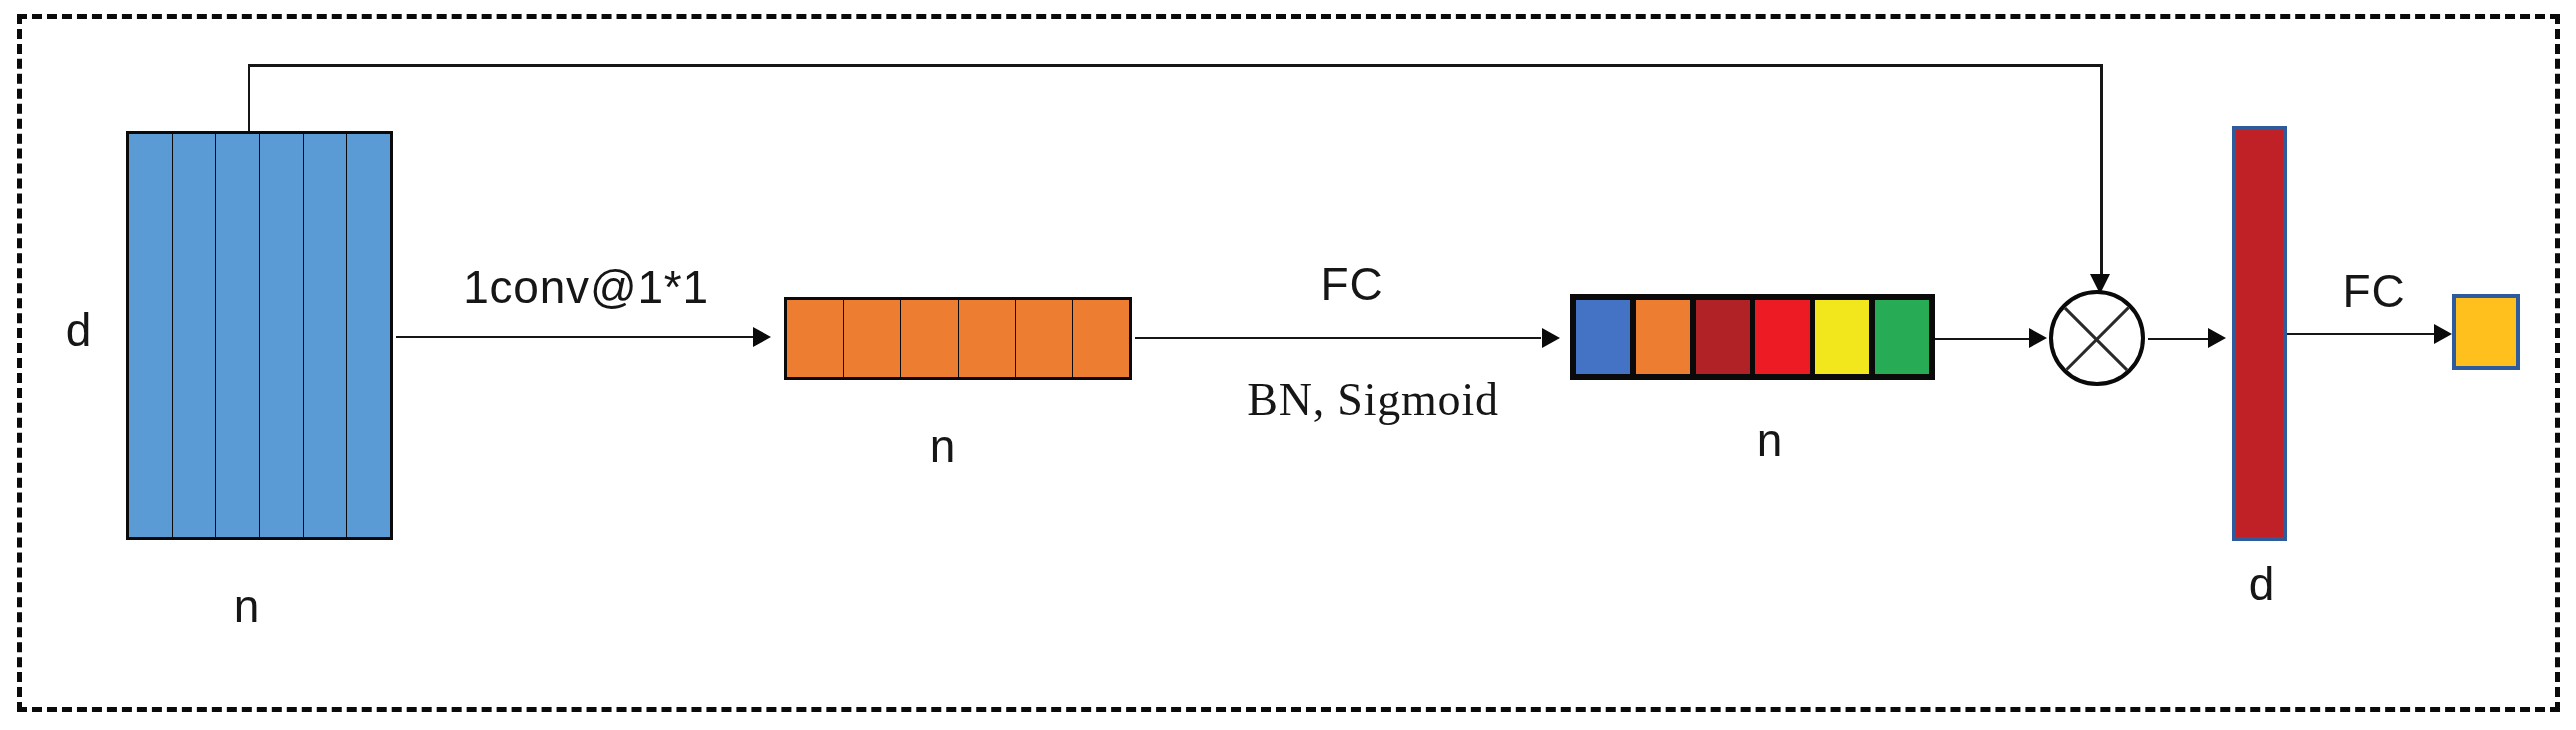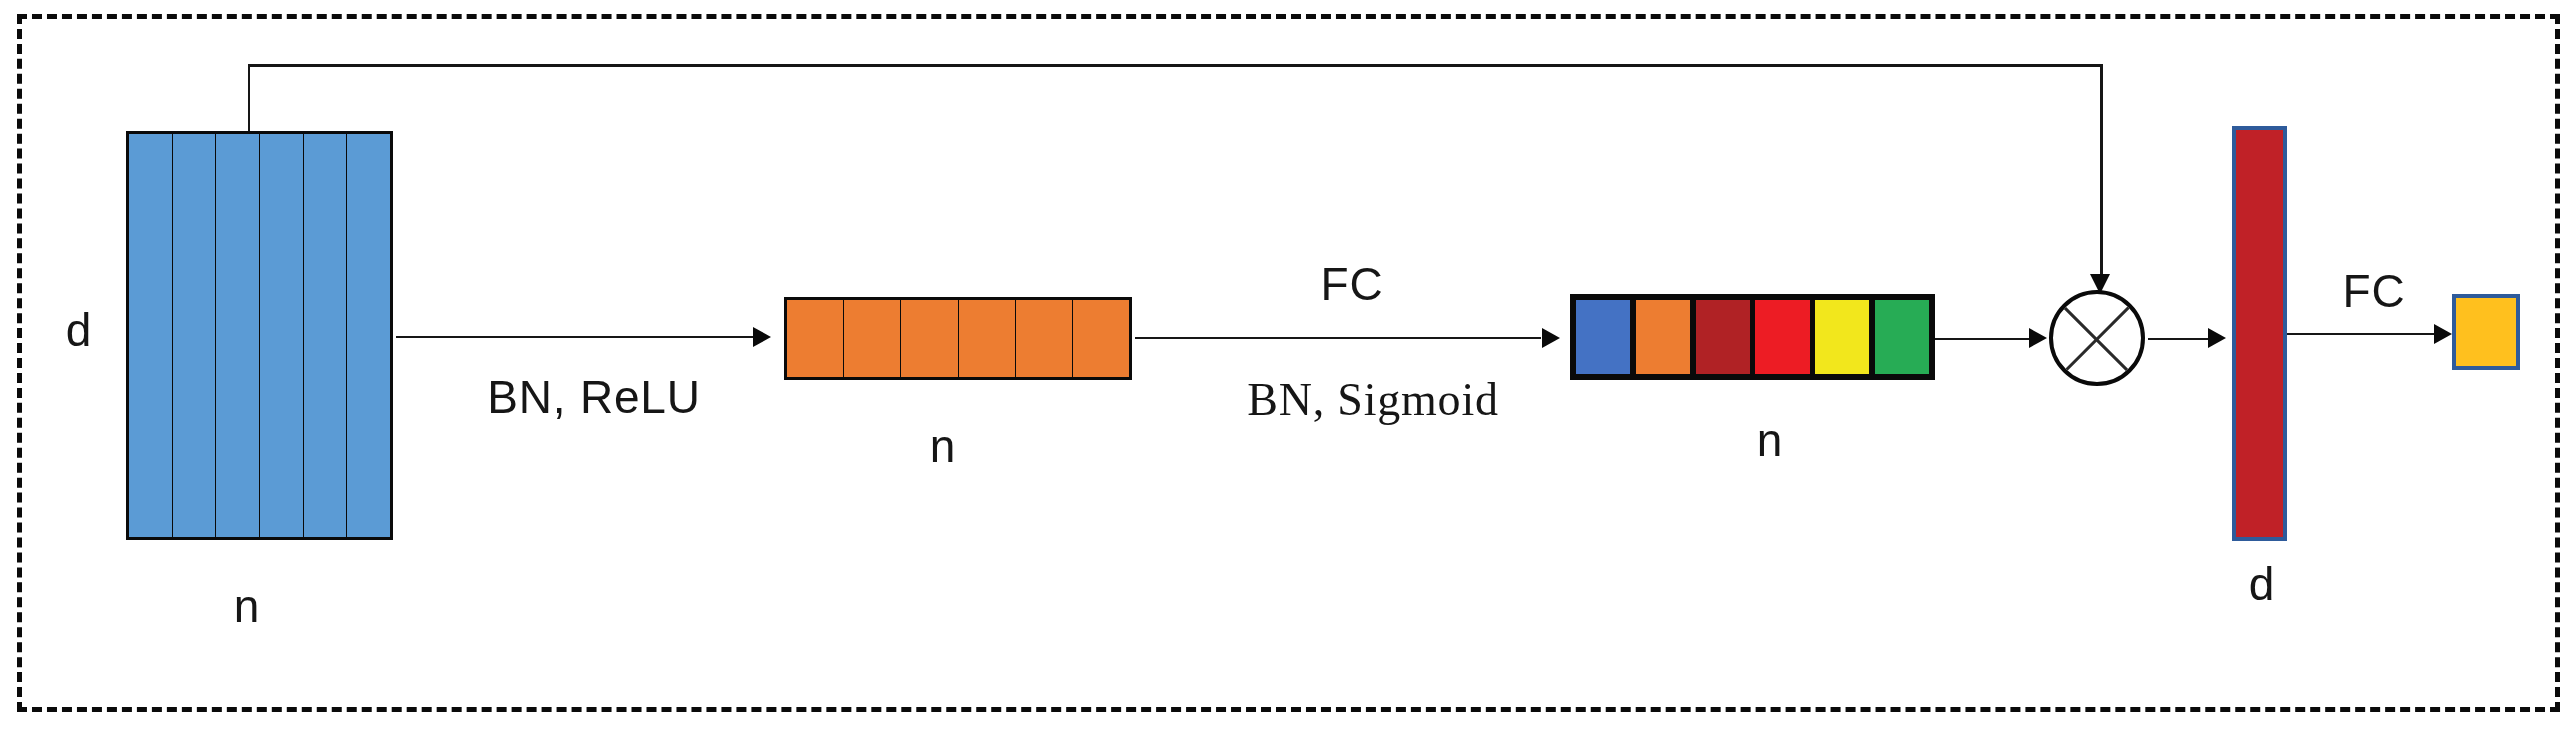--- a/index.html
+++ b/index.html
@@ -62,21 +62,21 @@
     <div class="cell" style="background-color: rgb(91, 155, 213);"></div>
     <div class="cell" style="background-color: rgb(91, 155, 213);"></div>
     <div class="cell" style="background-color: rgb(91, 155, 213);"></div>
     <div class="cell" style="background-color: rgb(91, 155, 213);"></div>
   </div>
   <div class="lbl" style="left:79px; top:303px;">d</div>
   <div class="lbl" style="left:247px; top:579px;">n</div>
 
   <div class="hline" style="left:396px; top:336px; width:357px; height:1.7px;"></div>
   <div class="ah-right" style="left:753px; top:327px;"></div>
-  <div class="lbl" style="left:594px; top:370px;">BN, ReLU</div>
+  <div class="lbl" style="left:586px; top:260px;">1conv@1*1</div>
 
   <div class="striped" style="left:784px; top:297px; width:348px; height:83px;">
     <div class="cell" style="background-color: rgb(237, 125, 49);"></div>
     <div class="cell" style="background-color: rgb(237, 125, 49);"></div>
     <div class="cell" style="background-color: rgb(237, 125, 49);"></div>
     <div class="cell" style="background-color: rgb(237, 125, 49);"></div>
     <div class="cell" style="background-color: rgb(237, 125, 49);"></div>
     <div class="cell" style="background-color: rgb(237, 125, 49);"></div>
   </div>
   <div class="lbl" style="left:943px; top:419px;">n</div>

